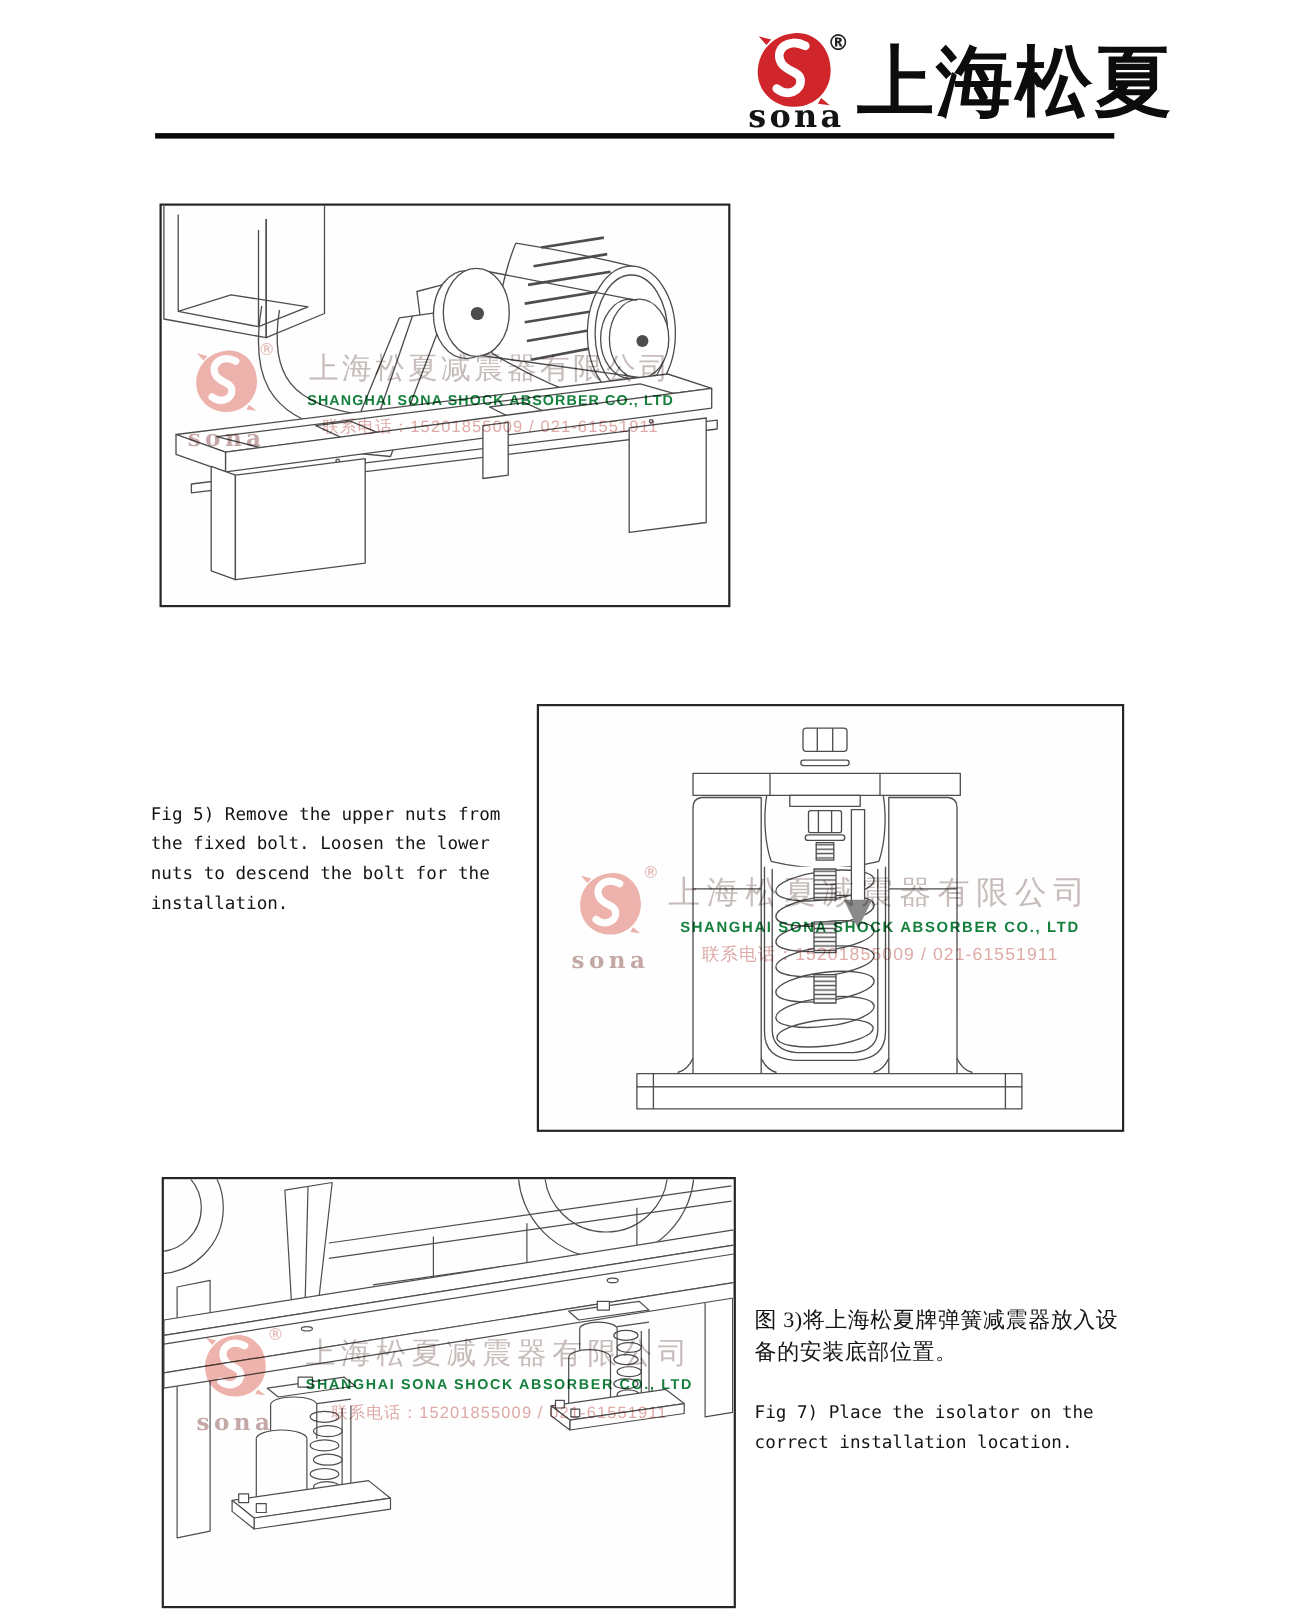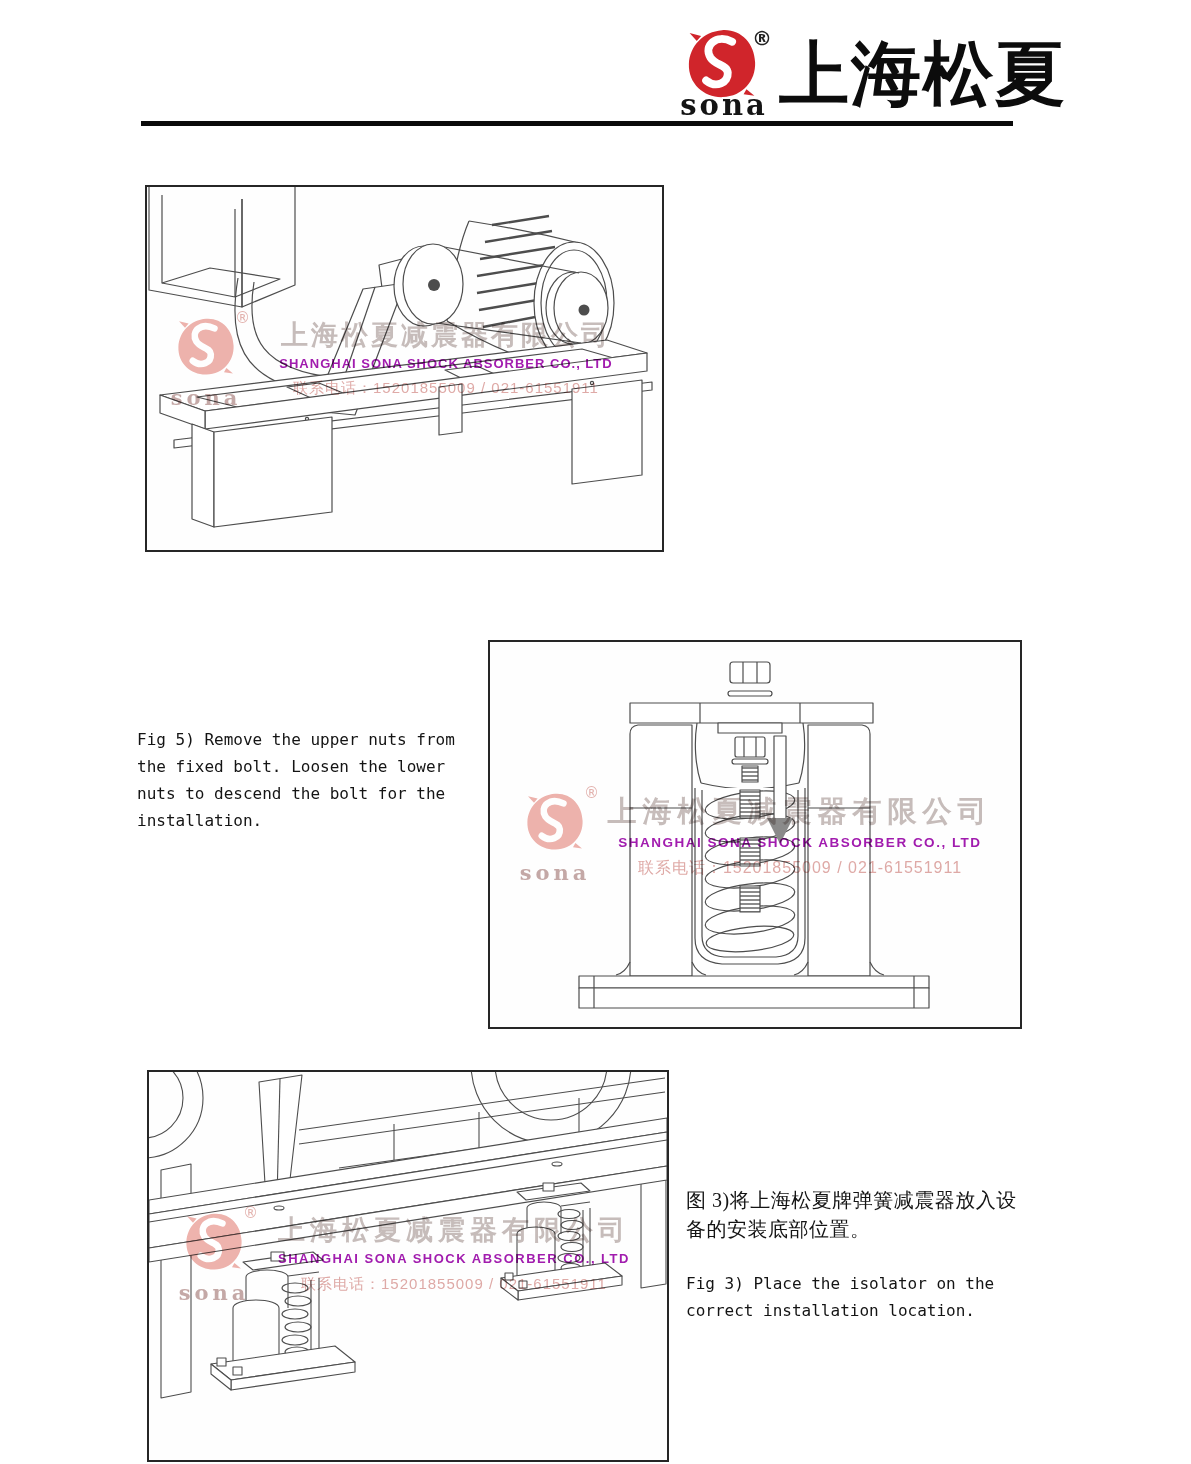--- a/index.html
+++ b/index.html
@@ -24,22 +24,22 @@
   .fig3{left:147px;top:1070px;width:518px;height:388px;}
 
   
   .wm{position:absolute;display:flex;align-items:flex-start;mix-blend-mode:multiply;pointer-events:none;}
   .wm-logo{position:relative;width:92px;flex:0 0 92px;}
   .wm-mark{display:block;width:62px;height:60px;margin-left:14px;color:#eeb3ad;}
   .wm-reg{position:absolute;left:74px;top:-8px;font-size:15px;color:#e4b4b0;font-family:"DejaVu Sans",sans-serif;}
   .wm-brand{display:block;margin-top:8px;text-align:center;width:90px;
             font-family:"DejaVu Serif",serif;font-weight:700;font-size:21px;letter-spacing:4px;color:#c5a9a7;}
   .wm-text{flex:1;text-align:center;}
-  .wm-cn{font-weight:700;color:#c7bdbb;white-space:nowrap;}
-  .wm-en{font-weight:700;color:#a21caf;white-space:nowrap;}
+  .wm-cn{font-weight:400;color:#c7bdbb;white-space:nowrap;}
+  .wm-en{font-weight:700;color:#15803d;white-space:nowrap;}
   .wm-phone{font-weight:400;color:#dfaaa7;white-space:nowrap;}
   .fig1 .wm{left:14px;top:130px;width:478px;}
   .fig1 .wm-cn{font-size:27px;letter-spacing:3px;}
   .fig1 .wm-en{font-size:13px;letter-spacing:1px;margin-top:3px;}
   .fig1 .wm-phone{font-size:15px;letter-spacing:1px;margin-top:8px;}
   .fig2 .wm{left:20px;top:150px;width:488px;}
   .fig2 .wm-cn{font-size:29px;letter-spacing:6px;}
   .fig2 .wm-en{font-size:13.5px;letter-spacing:1.5px;margin-top:3px;}
   .fig2 .wm-phone{font-size:16px;letter-spacing:1px;margin-top:8px;}
   .fig3 .wm{left:20px;top:140px;width:478px;}
@@ -378,17 +378,17 @@
         <div class="wm-cn">上海松夏减震器有限公司</div>
         <div class="wm-en">SHANGHAI SONA SHOCK ABSORBER CO., LTD</div>
         <div class="wm-phone">联系电话：15201855009 / 021-61551911</div>
       </div>
     </div>
   </section>
 
   <div class="caption t3">
     <p class="cap-cn">图 3)将上海松夏牌弹簧减震器放入设
 备的安装底部位置。</p>
-    <p class="cap-en">Fig 3) Place the isolator on the
+    <p class="cap-en">Fig 7) Place the isolator on the
 correct installation location.</p>
   </div>
 
 </div>
 
 </body></html>

